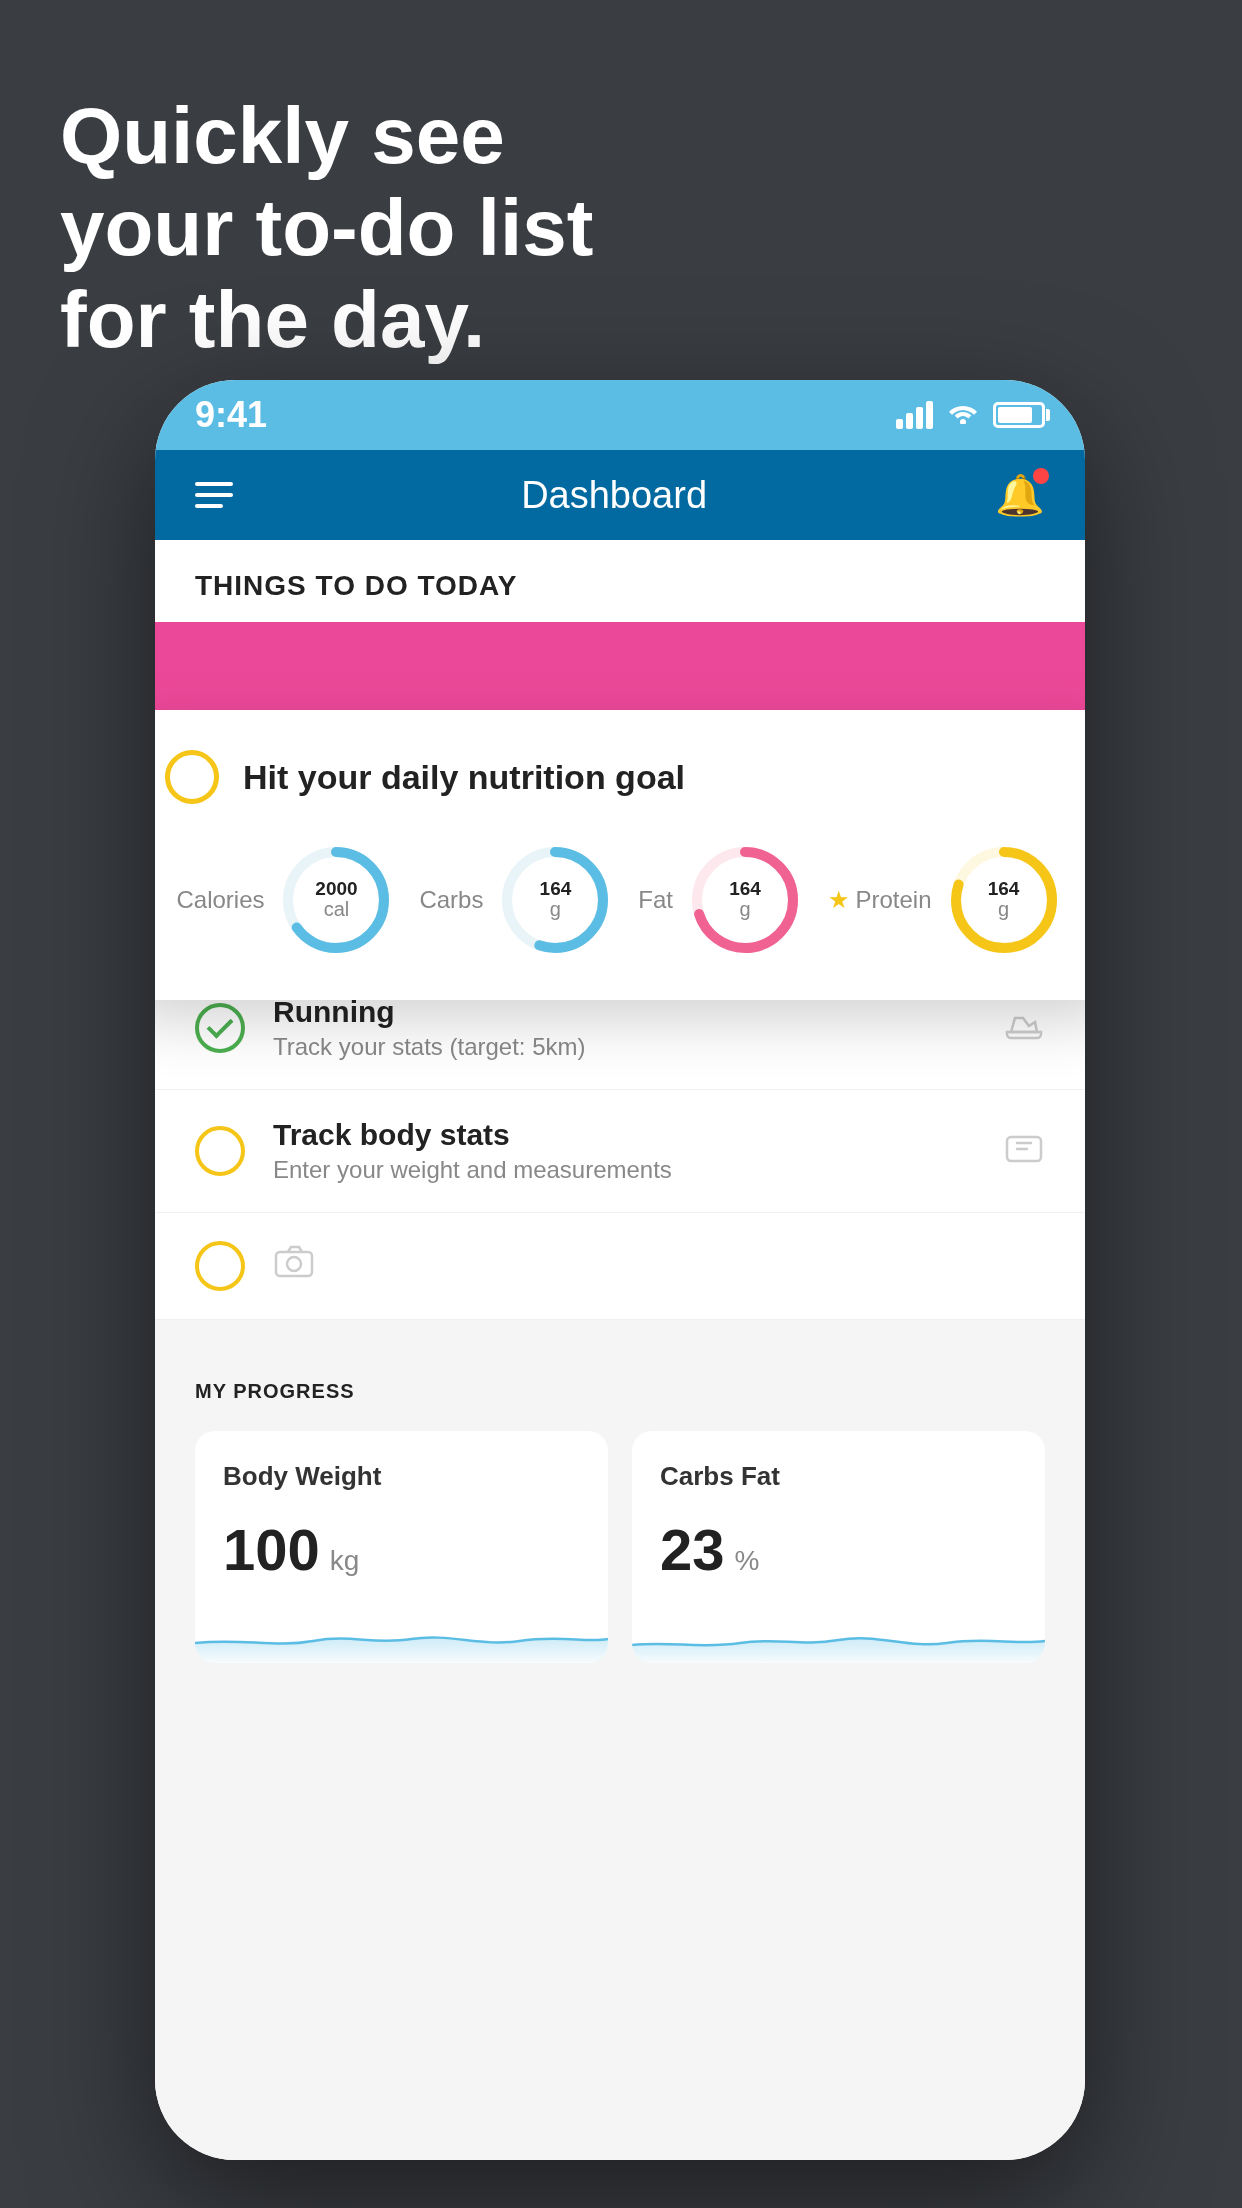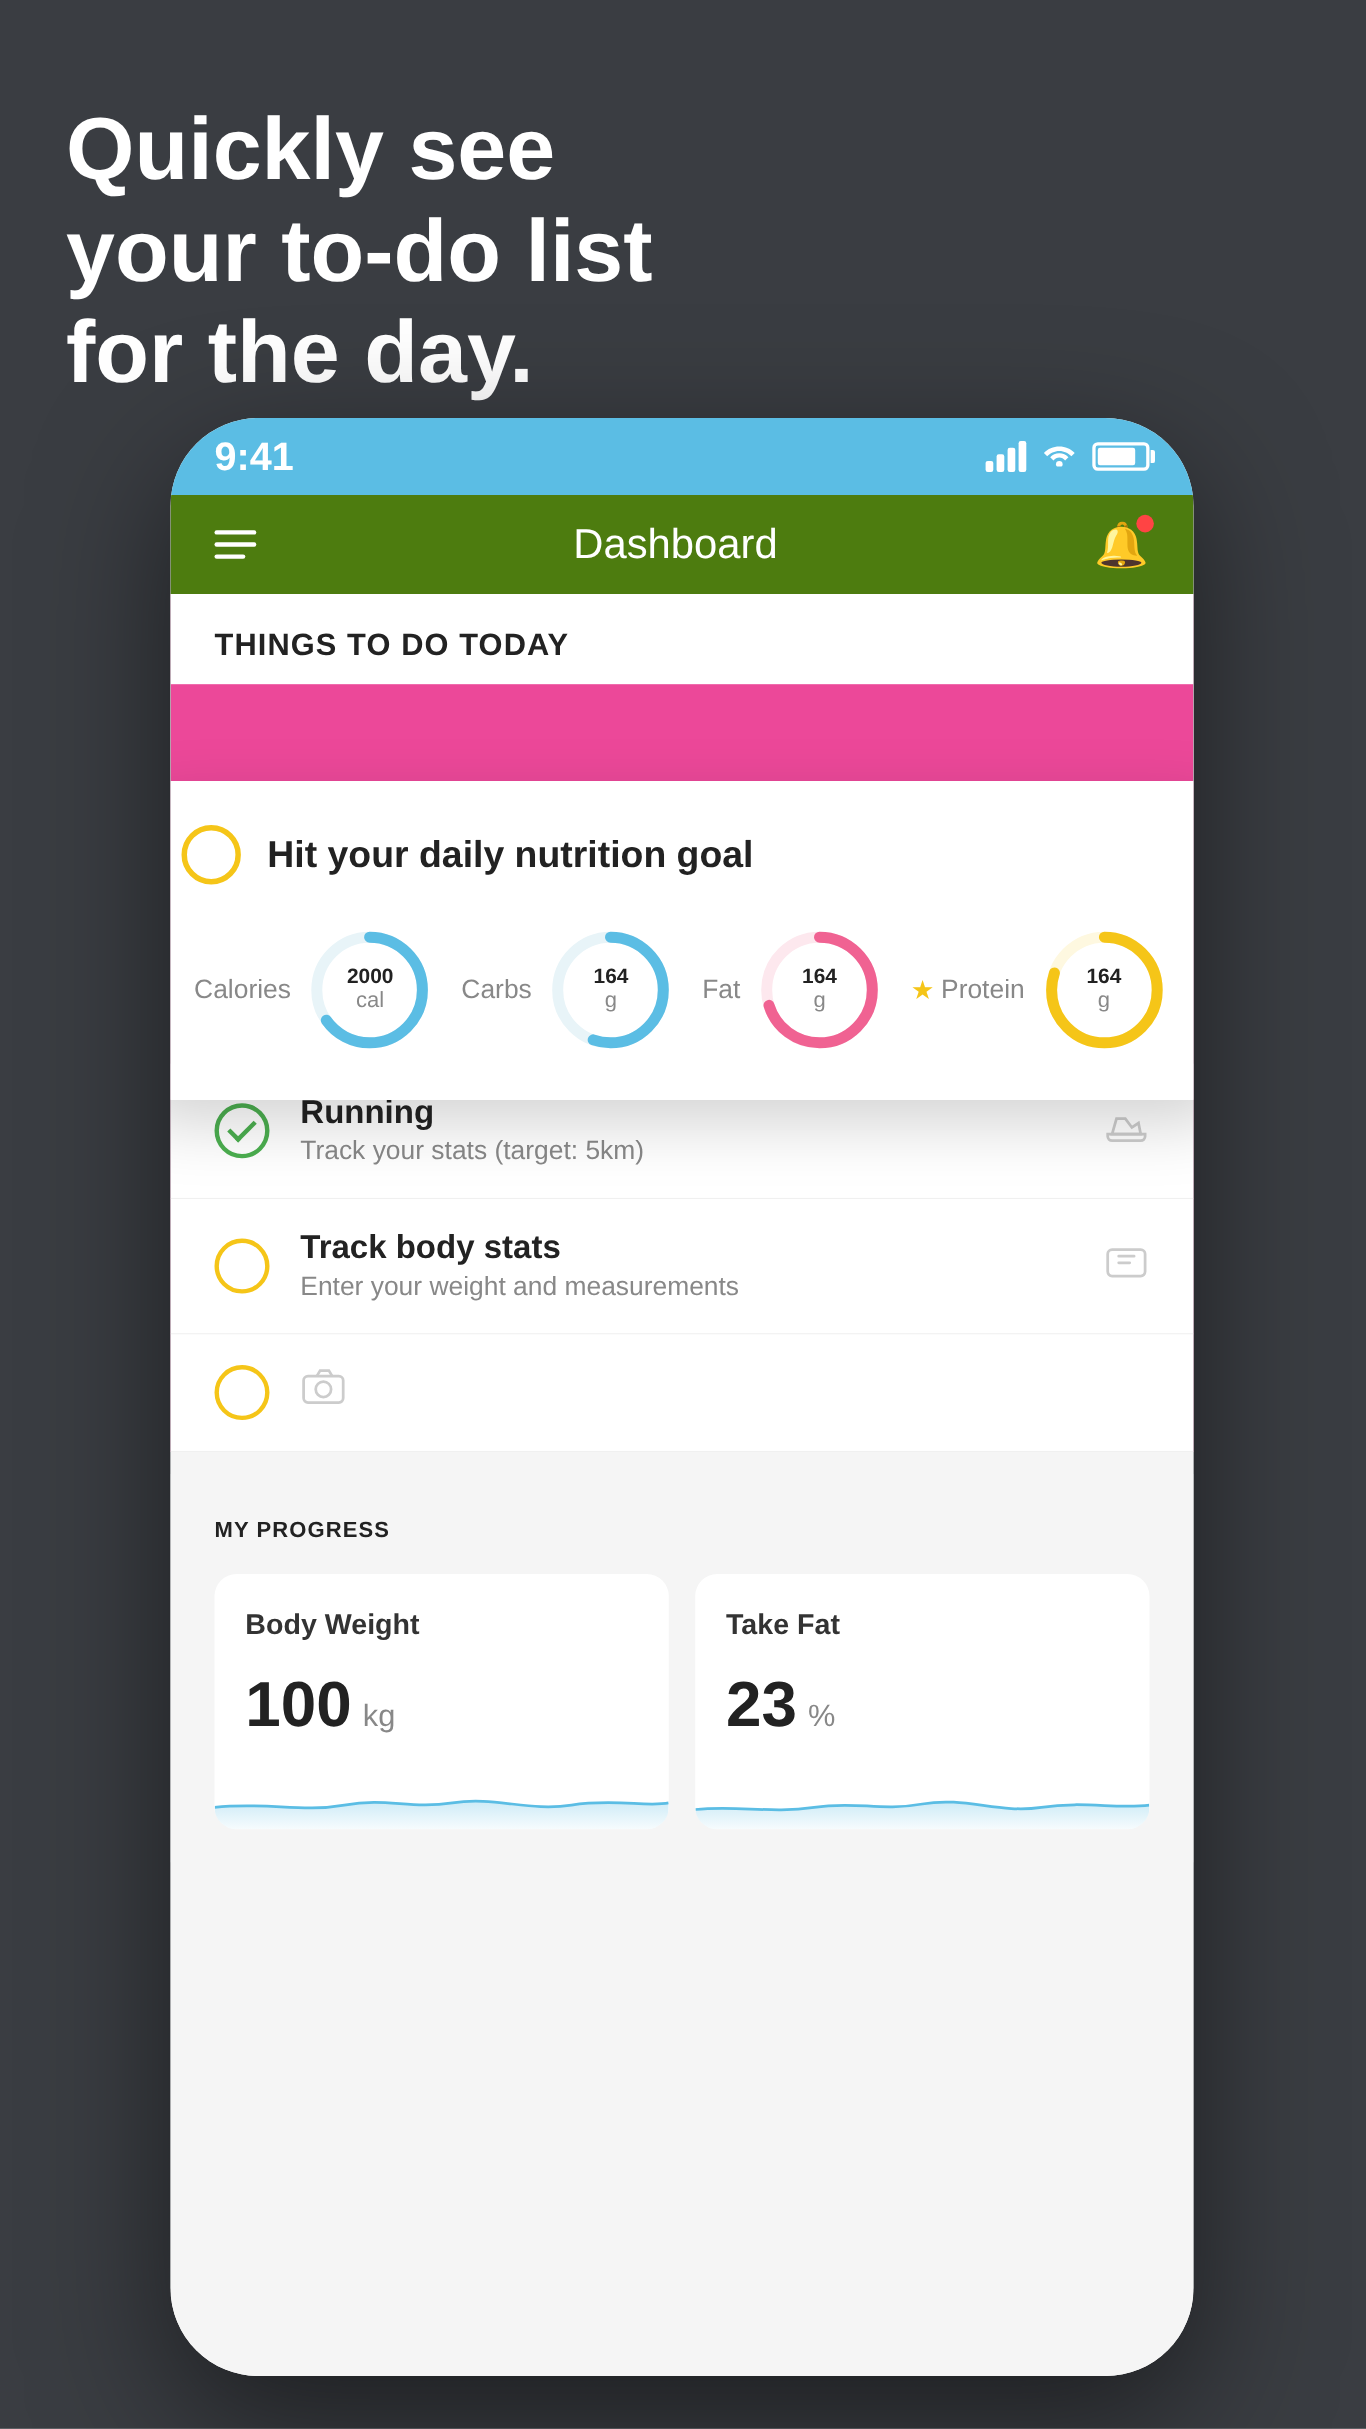--- a/index.html
+++ b/index.html
@@ -95,21 +95,21 @@
     }
     .battery-fill {
       background: white;
       height: 100%;
       width: 80%;
       border-radius: 2px;
     }
 
     
     .app-header {
-      background: #4d7c0f;
+      background: #0369a1;
       height: 90px;
       display: flex;
       align-items: center;
       justify-content: space-between;
       padding: 0 40px;
     }
     .menu-icon {
       display: flex;
       flex-direction: column;
       gap: 7px;
@@ -531,21 +531,21 @@
                   <stop offset="100%" stop-color="#5bbde4" stop-opacity="0.05"></stop>
                 </linearGradient>
               </defs>
               <path d="M0 40 C50 35, 80 45, 120 38 C160 31, 180 42, 220 36 C260 30, 290 44, 330 38 C370 32, 400 40, 420 36 L420 60 L0 60 Z" fill="url(#waveGrad1)"></path>
               <path d="M0 40 C50 35, 80 45, 120 38 C160 31, 180 42, 220 36 C260 30, 290 44, 330 38 C370 32, 400 40, 420 36" stroke="#5bbde4" stroke-width="2.5" fill="none"></path>
             </svg>
           </div>
         </div>
 
         <div class="progress-card">
-          <div class="progress-card-title">Take Fat</div>
+          <div class="progress-card-title">Carbs Fat</div>
           <div class="progress-value-row">
             <span class="progress-number">23</span>
             <span class="progress-unit">%</span>
           </div>
           <div class="wave-container">
             <svg class="wave-svg" viewBox="0 0 420 60" preserveAspectRatio="none">
               <defs>
                 <linearGradient id="waveGrad2" x1="0" y1="0" x2="0" y2="1">
                   <stop offset="0%" stop-color="#5bbde4" stop-opacity="0.3"></stop>
                   <stop offset="100%" stop-color="#5bbde4" stop-opacity="0.05"></stop>

